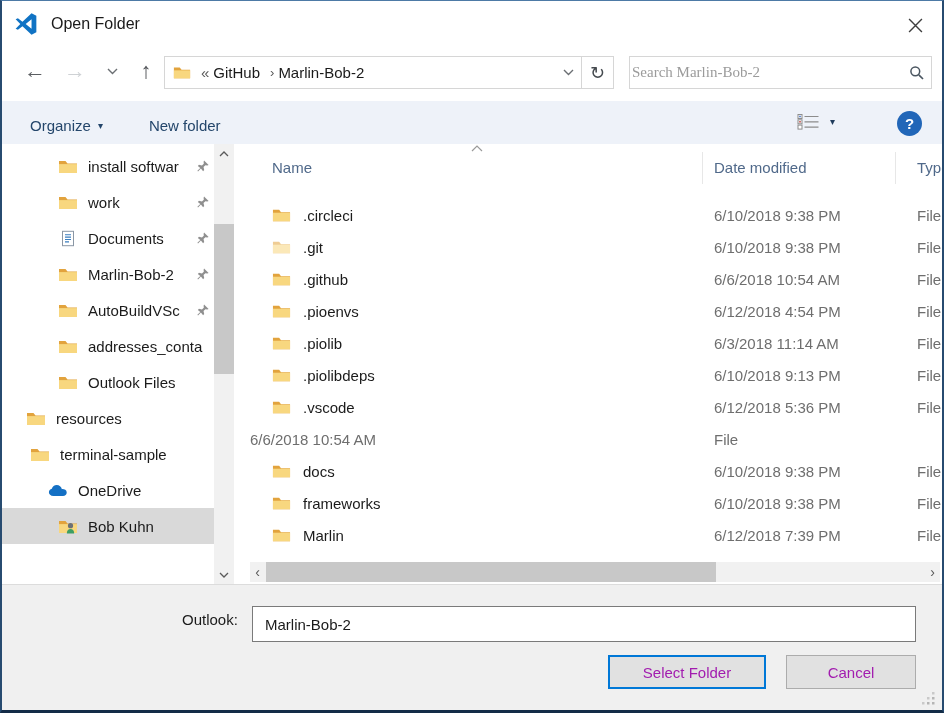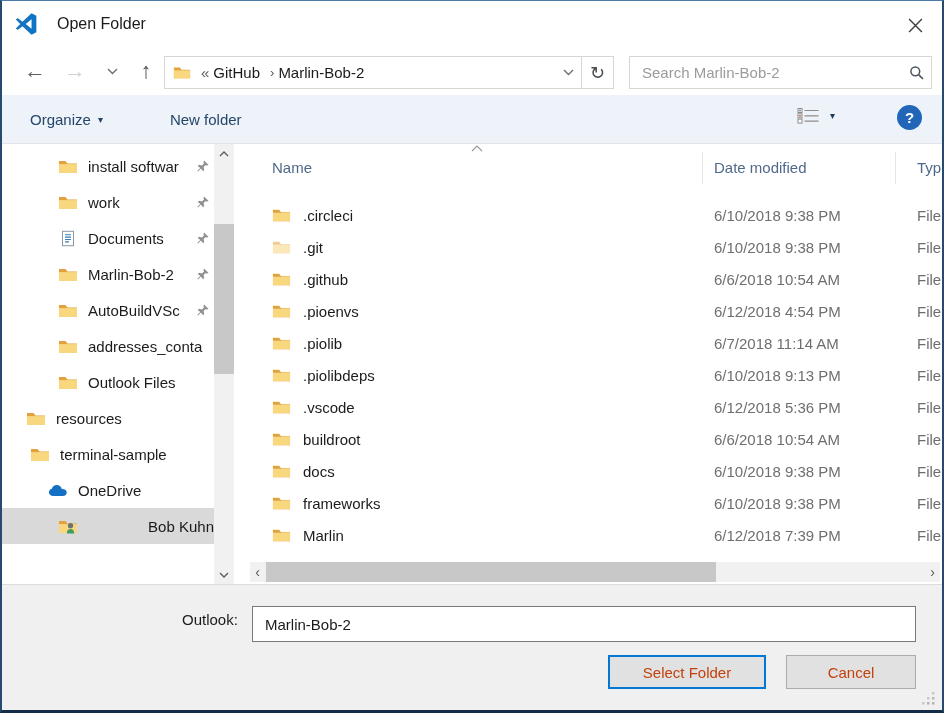--- a/index.html
+++ b/index.html
@@ -3,21 +3,21 @@
 <meta charset="utf-8">
 <style>
   html,body{margin:0;padding:0;}
   body{width:944px;height:713px;position:relative;font-family:"Liberation Sans","DejaVu Sans",sans-serif;background:#fff;overflow:hidden;}
   .window{position:absolute;inset:0;box-sizing:border-box;background:#fff;
           border-left:2px solid #274b70;border-right:2px solid #274b70;
           border-top:1px solid #4d7aa6;border-bottom:3px solid #132c47;}
   
   .titlebar{position:absolute;left:0;top:0;right:0;height:46px;background:#fff;display:flex;align-items:center;}
   .vscode-logo{width:24px;height:24px;margin-left:12px;}
-  .title-text{margin-left:19px;font-size:16px;color:#1a1a1a;}
+  .title-text{margin-left:13px;font-size:16px;color:#1a1a1a;}
   .close-btn{position:absolute;right:16px;top:13px;width:22px;height:22px;display:flex;align-items:center;justify-content:center;cursor:pointer;}
   
   .navrow{position:absolute;left:0;top:46px;right:0;height:48px;background:#fff;}
   .nav-glyph{position:absolute;top:0;height:48px;display:flex;align-items:center;justify-content:center;
              font-size:22px;color:#5f6368;}
   .g-back{left:16px;width:34px;color:#5b5e62;}
   .g-fwd{left:56px;width:34px;color:#cfd2d5;}
   .g-hist{left:98px;width:24px;}
   .g-up{left:128px;width:32px;color:#55585c;}
   .addressbar{position:absolute;left:162px;top:9px;width:418px;height:33px;box-sizing:border-box;
@@ -25,41 +25,41 @@
   .addr-folder{width:18px;height:15px;margin-left:8px;flex:0 0 auto;}
   .crumb-root{margin-left:10px;color:#5a5a5a;font-size:15px;}
   .crumb{margin-left:4px;font-size:15px;color:#1a1a1a;cursor:default;}
   .crumb-sep{margin-left:10px;color:#5a5a5a;font-size:13px;}
   .addr-spacer{flex:1;}
   .addr-drop{width:26px;height:100%;display:flex;align-items:center;justify-content:center;}
   .refreshbox{position:absolute;left:579px;top:9px;width:33px;height:33px;box-sizing:border-box;border:1px solid #d6d6d6;
               display:flex;align-items:center;justify-content:center;font-size:18px;color:#454a4f;background:#fff;}
   .searchbox{position:absolute;left:627px;top:9px;width:303px;height:33px;box-sizing:border-box;border:1px solid #d6d6d6;
              background:#fff;display:flex;align-items:center;}
-  .searchbox input{flex:1;border:none;outline:none;font-family:Liberation Sans, sans-serif;font-size:15px;color:#4d7c0f;margin-left:10px;background:transparent;}
+  .searchbox input{flex:1;border:none;outline:none;font-family:Liberation Serif, serif;font-size:15px;color:#4d7c0f;background:transparent;}
   .searchbox input::placeholder{color:#9b9b9b;}
   .search-glyph{width:28px;display:flex;align-items:center;justify-content:center;}
   
-  .toolbar{position:absolute;left:0;top:94px;right:0;height:49px;background:#eef2f9;box-sizing:border-box;
+  .toolbar{position:absolute;left:0;top:100px;right:0;height:49px;background:#eef2f9;box-sizing:border-box;
            border-bottom:1px solid #e2e4e8;display:flex;align-items:center;font-size:15px;color:#24466b;}
   .tb-organize{margin-left:28px;cursor:pointer;display:flex;align-items:center;gap:7px;}
   .tb-caret{font-size:10px;color:#24466b;}
-  .tb-newfolder{margin-left:67px;cursor:pointer;}
+  .tb-newfolder{margin-left:46px;cursor:pointer;}
   .tb-view{position:absolute;left:795px;top:12px;display:flex;align-items:center;gap:10px;cursor:pointer;}
   .tb-help{position:absolute;left:895px;top:10px;width:25px;height:25px;border-radius:50%;background:#2166b8;
            color:#fff;font-size:15px;font-weight:bold;display:flex;align-items:center;justify-content:center;cursor:pointer;}
   
   .main{position:absolute;left:0;top:143px;right:0;height:440px;background:#fff;}
   
   .sidebar{position:absolute;left:0;top:0;width:212px;height:448px;padding-top:4px;box-sizing:border-box;overflow:hidden;}
   .side-item{height:36px;display:flex;align-items:center;font-size:15px;color:#1b1b1b;cursor:pointer;}
   .side-item .lbl{white-space:nowrap;overflow:hidden;flex:1;}
   .side-icon{width:20px;height:17px;margin-right:10px;flex:0 0 auto;}
   .pin{width:14px;height:14px;margin:0 4px 0 2px;flex:0 0 auto;}
-  .side-sel{background:#d9d9d9;text-align:right;}
+  .side-sel{background:#d9d9d9;}
   .group-gap{margin-top:10px;}
   
   .v-scroll{position:absolute;left:212px;top:0;width:20px;height:440px;background:#f1f1f1;}
   .v-scroll .arrow{position:absolute;left:0;width:20px;height:19px;display:flex;align-items:center;justify-content:center;cursor:pointer;}
   .v-scroll .thumb{position:absolute;left:0;top:80px;width:20px;height:150px;background:#c8c8c8;cursor:pointer;}
   
   .filelist{position:absolute;left:248px;top:0;right:0;height:440px;}
   .list-header{position:absolute;left:0;top:0;right:0;height:47px;font-size:15px;color:#50698a;}
   .hdr-grid,.row{display:grid;grid-template-columns:464px 203px 1fr;align-items:center;}
   .hdr-grid{height:47px;}
@@ -80,21 +80,21 @@
                    font-size:14px;color:#5a5a5a;cursor:pointer;}
   .h-left{left:0;} .h-right{right:0;}
   .h-thumb{position:absolute;left:16px;top:0;width:450px;height:20px;background:#c8c8c8;cursor:pointer;}
   
   
   .footer{position:absolute;left:0;top:583px;right:0;bottom:0;background:#f0f0f0;border-top:1px solid #dcdcdc;}
   .folder-label{position:absolute;left:180px;top:26px;font-size:15px;color:#1b1b1b;}
   .folder-input{position:absolute;left:250px;right:26px;top:21px;height:36px;box-sizing:border-box;border:1px solid #7a7a7a;
                 background:#fff;font-family:inherit;font-size:15px;color:#1a1a1a;padding:0 12px;outline:none;}
   .btn{position:absolute;top:70px;height:34px;box-sizing:border-box;background:#e1e1e1;font-family:inherit;
-       font-size:15px;color:#c2410c;display:flex;align-items:center;justify-content:center;cursor:pointer;}
+       font-size:15px;color:#a21caf;display:flex;align-items:center;justify-content:center;cursor:pointer;}
   .btn-primary{left:606px;width:158px;border:2px solid #0078d7;}
   .btn-cancel{left:784px;width:130px;border:1px solid #acacac;}
   .grip{position:absolute;right:6px;bottom:4px;cursor:nwse-resize;}
   svg{display:block;}
 </style>
 </head>
 <body>
 
 <div class="window">
 
@@ -371,21 +371,21 @@
         </div>
 
         <div class="row">
           <div class="cell-name">
               <svg class="f-icon" viewBox="0 0 20 16">
                 <path d="M1 2.5 h6.5 l2 2.5 H19 V14.5 H1 Z" fill="#e2a33d"></path>
                 <path d="M1 5.6 H19 V14.5 H1 Z" fill="#f8d77f"></path>
               </svg>
               <span>.piolib</span>
             </div>
-          <div class="cell-date">6/7/2018 11:14 AM</div>
+          <div class="cell-date">6/3/2018 11:14 AM</div>
           <div class="cell-type">File</div>
         </div>
 
         <div class="row">
           <div class="cell-name">
               <svg class="f-icon" viewBox="0 0 20 16">
                 <path d="M1 2.5 h6.5 l2 2.5 H19 V14.5 H1 Z" fill="#e2a33d"></path>
                 <path d="M1 5.6 H19 V14.5 H1 Z" fill="#f8d77f"></path>
               </svg>
               <span>.piolibdeps</span>
@@ -400,27 +400,20 @@
                 <path d="M1 2.5 h6.5 l2 2.5 H19 V14.5 H1 Z" fill="#e2a33d"></path>
                 <path d="M1 5.6 H19 V14.5 H1 Z" fill="#f8d77f"></path>
               </svg>
               <span>.vscode</span>
             </div>
           <div class="cell-date">6/12/2018 5:36 PM</div>
           <div class="cell-type">File</div>
         </div>
 
         <div class="row">
-          <div class="cell-name">
-              <svg class="f-icon" viewBox="0 0 20 16">
-                <path d="M1 2.5 h6.5 l2 2.5 H19 V14.5 H1 Z" fill="#e2a33d"></path>
-                <path d="M1 5.6 H19 V14.5 H1 Z" fill="#f8d77f"></path>
-              </svg>
-              <span>buildroot</span>
-            </div>
           <div class="cell-date">6/6/2018 10:54 AM</div>
           <div class="cell-type">File</div>
         </div>
 
         <div class="row">
           <div class="cell-name">
               <svg class="f-icon" viewBox="0 0 20 16">
                 <path d="M1 2.5 h6.5 l2 2.5 H19 V14.5 H1 Z" fill="#e2a33d"></path>
                 <path d="M1 5.6 H19 V14.5 H1 Z" fill="#f8d77f"></path>
               </svg>

